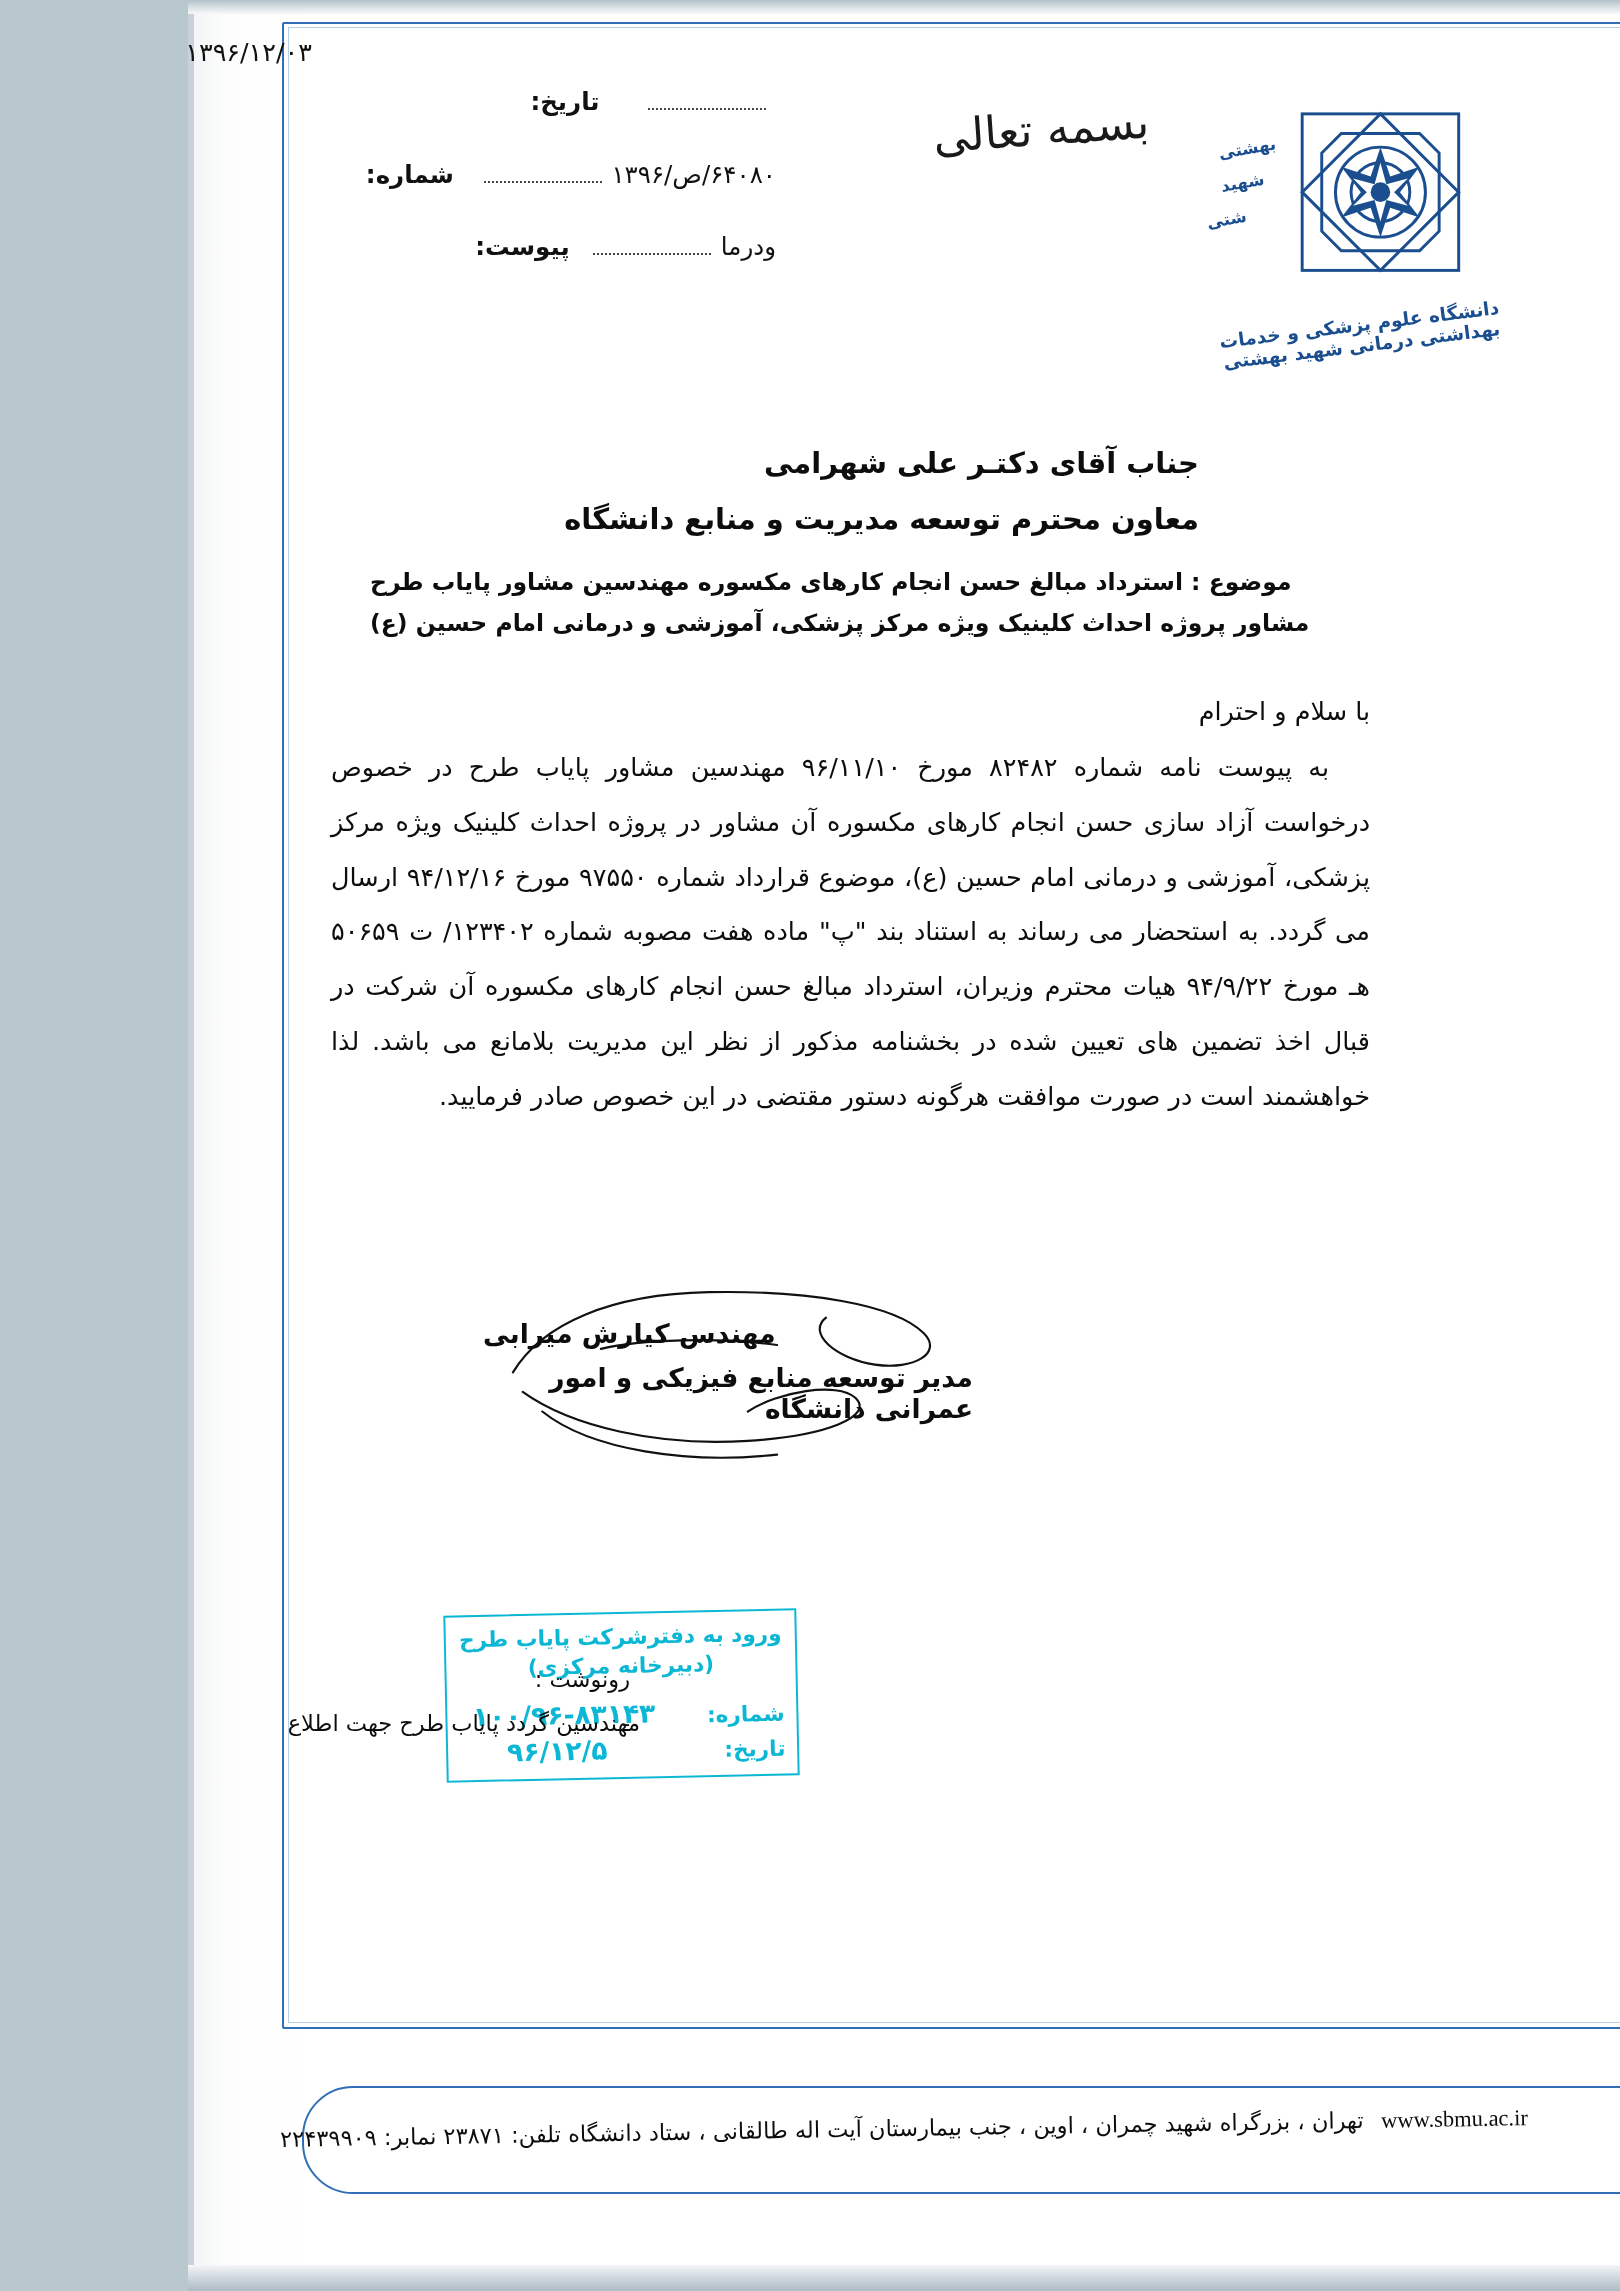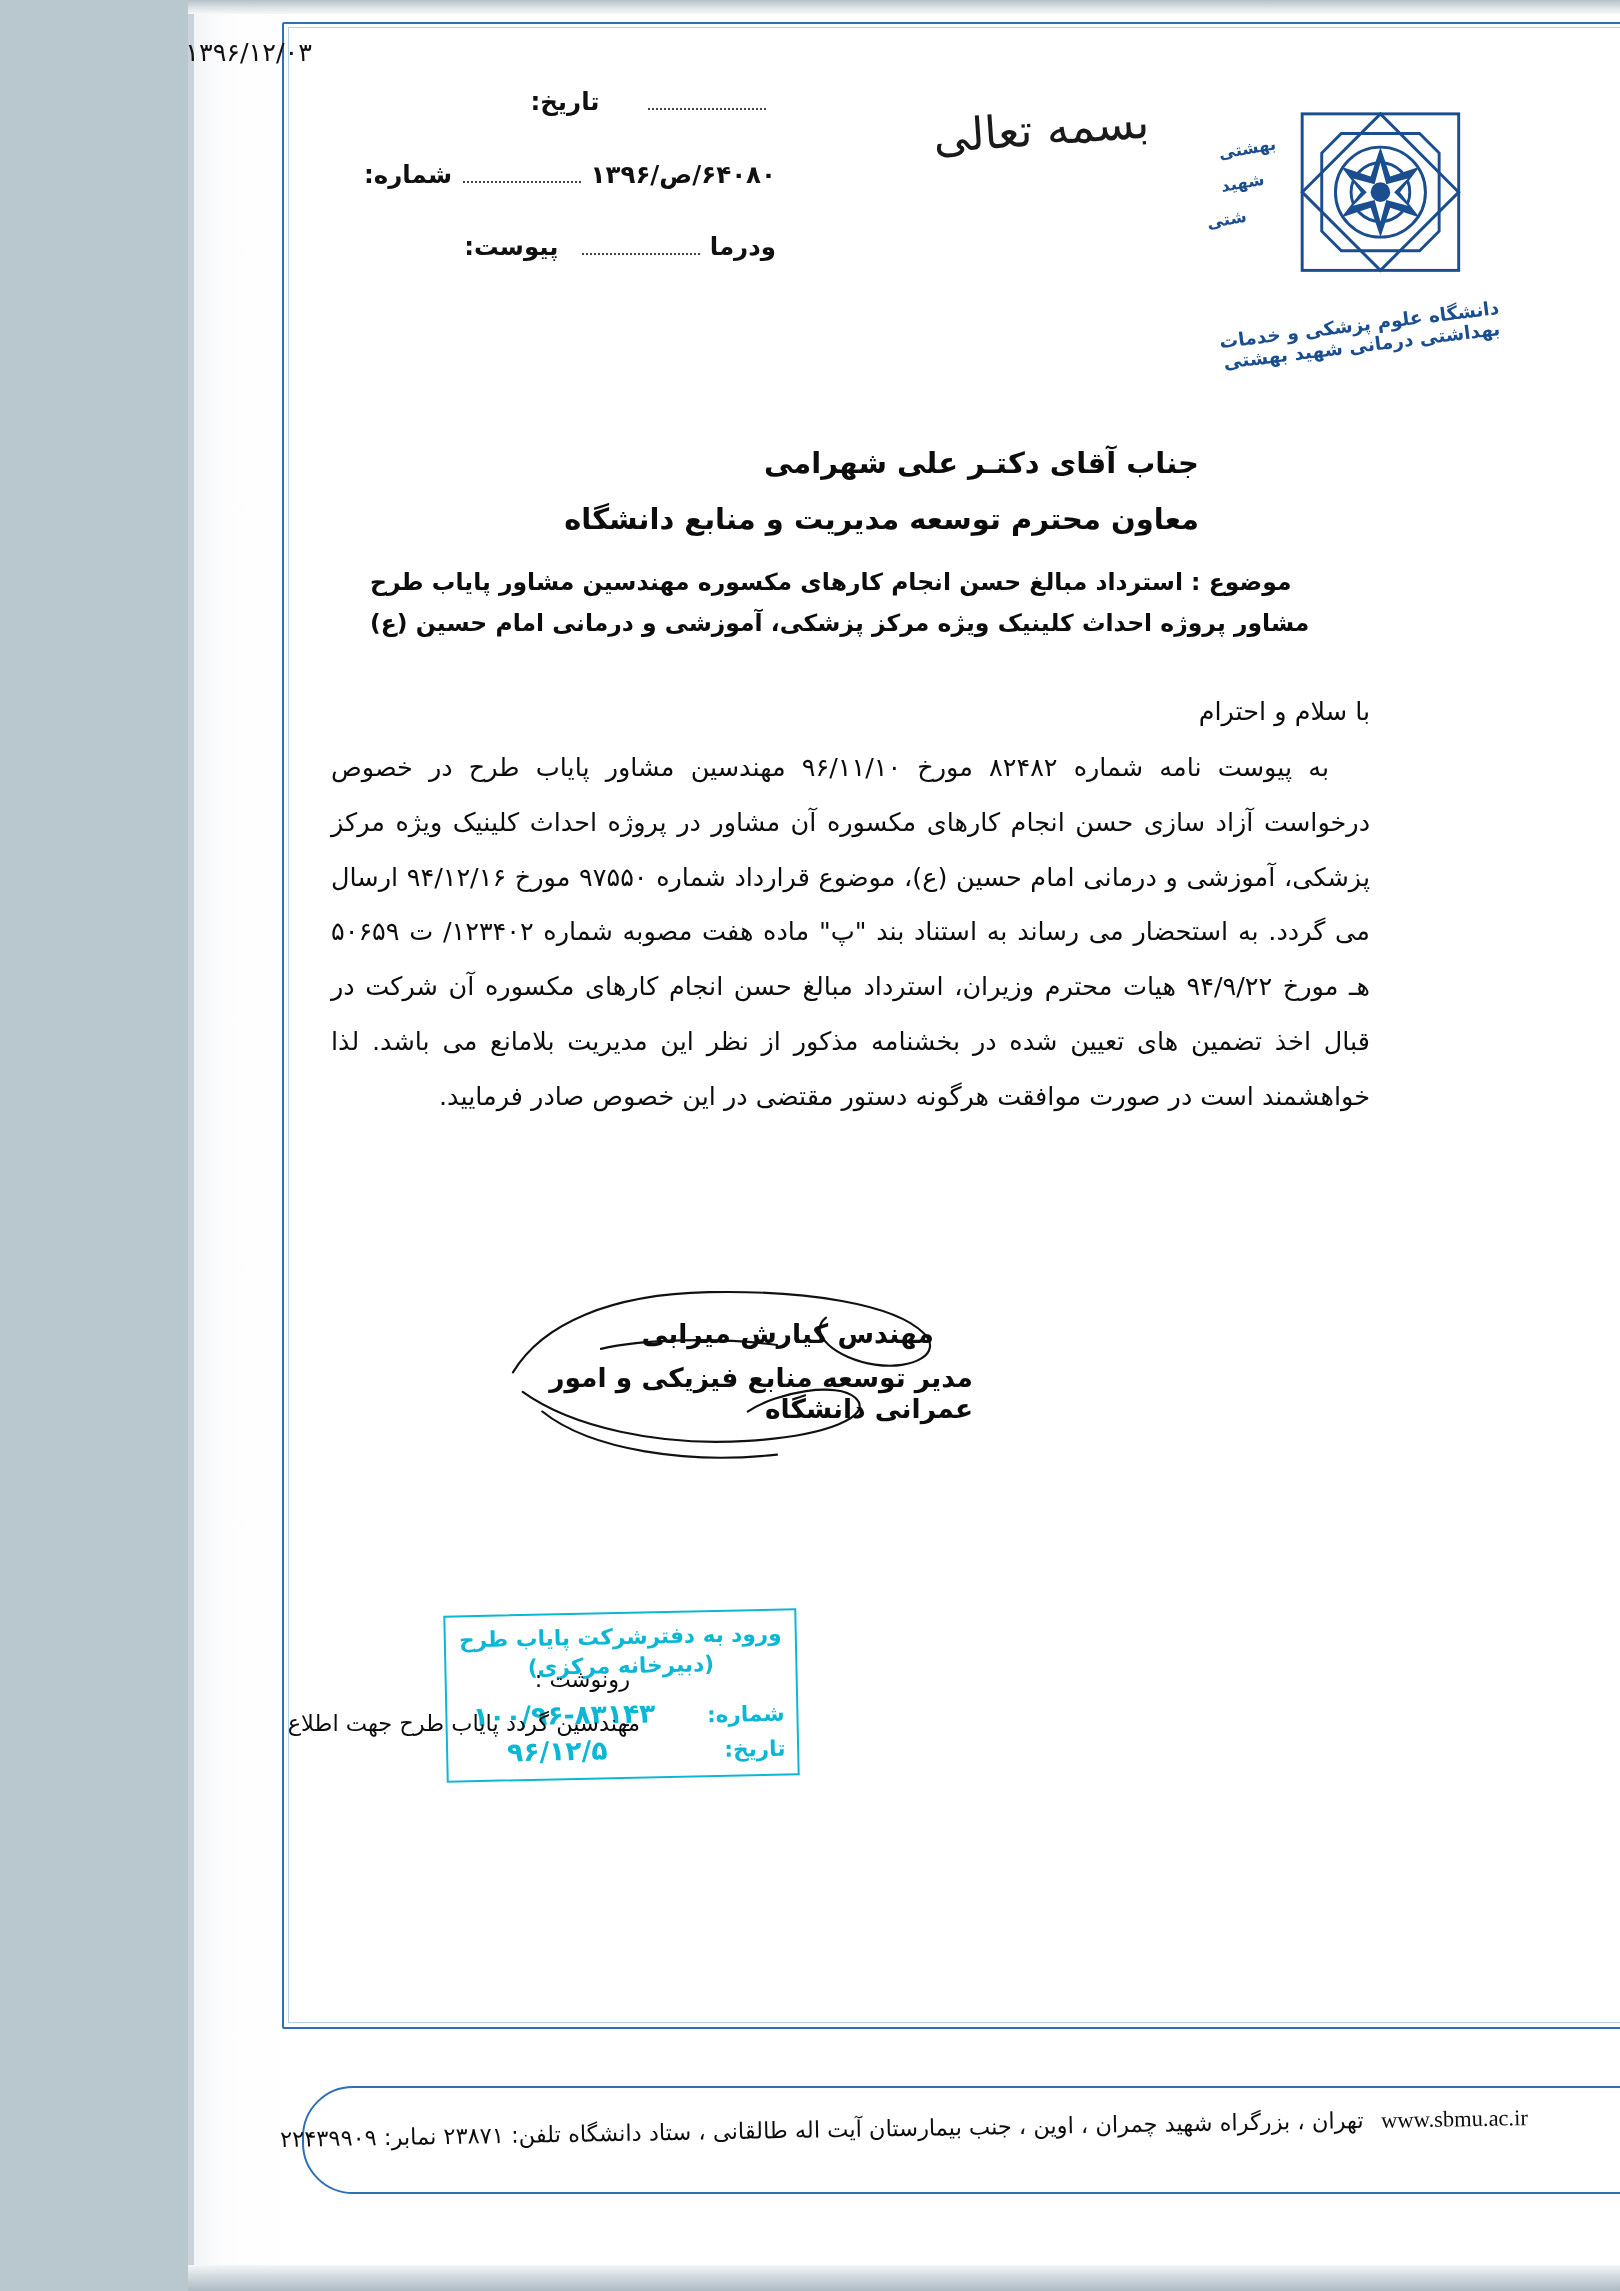--- a/index.html
+++ b/index.html
@@ -96,21 +96,21 @@
   }
   .hdr-label { width: 108px; text-align: left; }
   .hdr-dots {
     flex: 0 0 118px;
     border-bottom: 2px dotted #444;
     margin: 0 9.8px 5.9px 9.8px;
     height: 13.7px;
   }
   .hdr-value {
     font-size: 24.5px;
-    font-weight: 700;
+    font-weight: 400;
     white-space: nowrap;
     margin-top: 24px;
   }
 
   .basmalah {
     position: absolute;
     left: 745px;
     top: 103px;
     font-size: 45px;
     color: #1a1a1a;
@@ -187,21 +187,21 @@
     margin-left: 36px;
   }
   .para .indent { display: inline-block; width: 41px; }
 
   
   .sign-name {
     position: absolute;
     right: 686px;
     top: 1318px;
     width: 451px;
-    text-align: right;
+    text-align: left;
     font-size: 26.5px;
     font-weight: 700;
     color: #0d0d0d;
   }
   .sign-title {
     position: absolute;
     right: 647px;
     top: 1362px;
     width: 529px;
     text-align: right;

